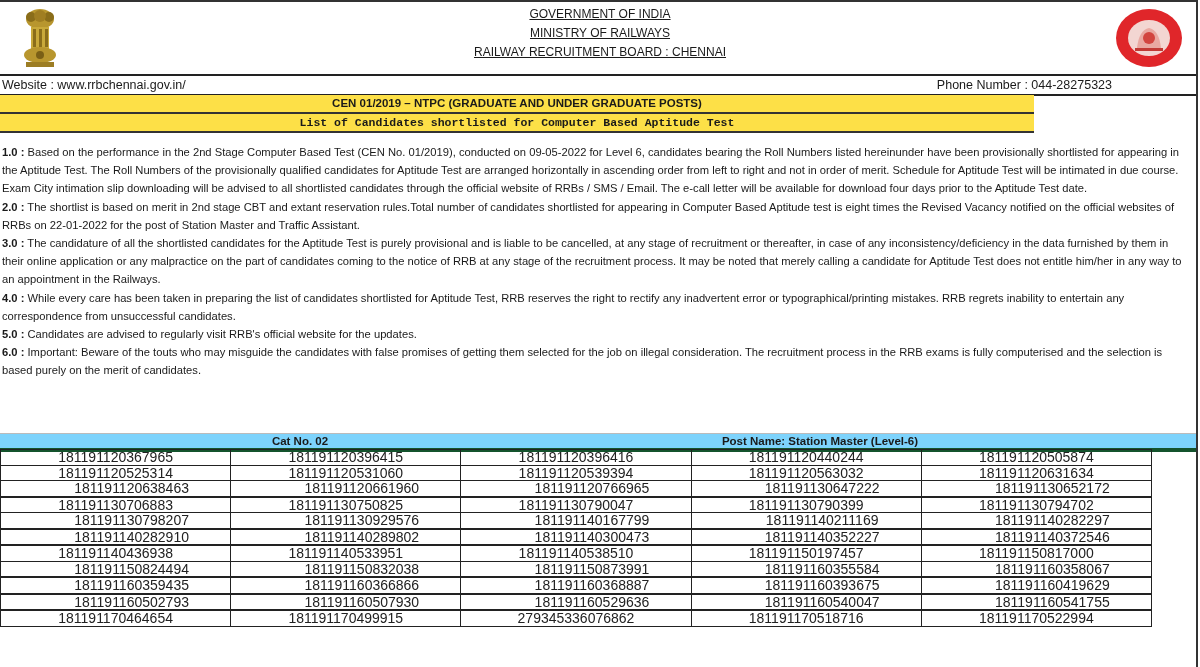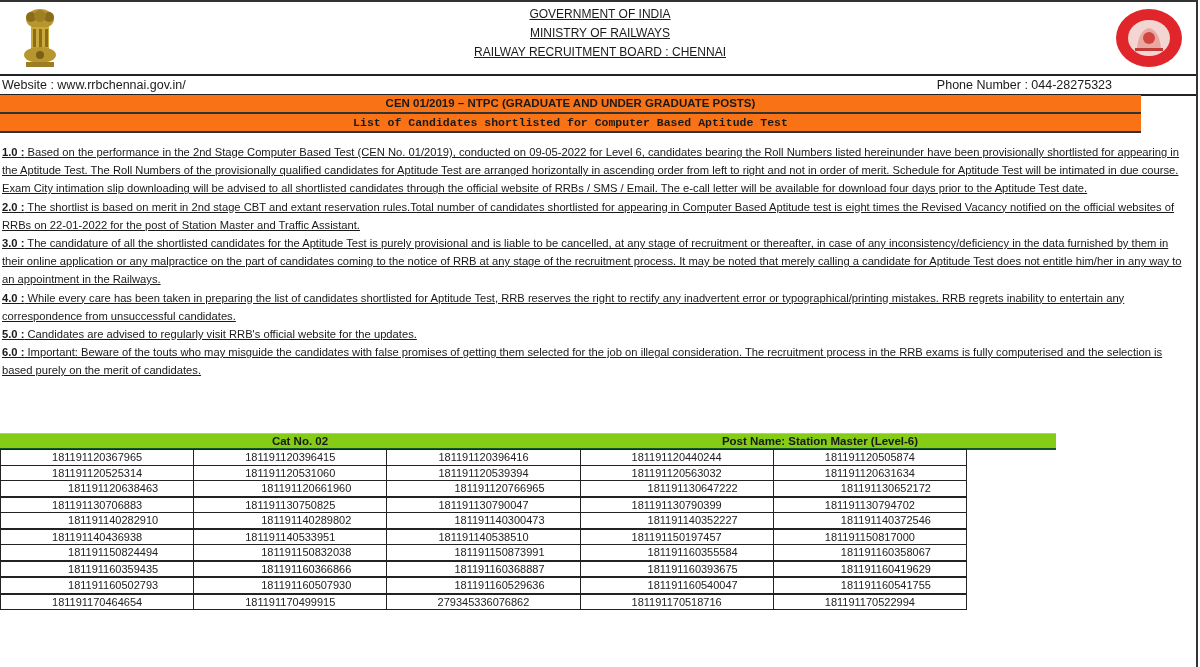--- a/index.html
+++ b/index.html
@@ -11,35 +11,35 @@
   .hdr { position:absolute; left:0; top:0; width:1196px; height:72px; border-bottom:2px solid #222; }
   .emblem { position:absolute; left:22px; top:5px; width:36px; height:62px; }
   .rlogo { position:absolute; left:1115px; top:6px; width:68px; height:60px; }
   .titles { position:absolute; left:380px; width:440px; top:3px; text-align:center;
             font-size:12px; font-weight:normal; line-height:19px; }
   .titles div { text-decoration:underline; }
   .row-web { position:absolute; left:0; top:74px; width:1196px; height:18px; border-bottom:2px solid #222;
              font-size:12.5px; font-weight:normal; line-height:18px; }
   .row-web .web { position:absolute; left:2px; }
   .row-web .phone { position:absolute; right:84px; }
-  .band { position:absolute; left:0; width:1141px; height:17px; background:#f97316;
+  .band { position:absolute; left:0; width:1034px; height:17px; background:#fde047;
           border-bottom:2px solid #333; font-size:11.5px; font-weight:bold; text-align:center; line-height:17px; }
   .band1 { top:93px; }
   .band2 { top:112px;font-family:Liberation Mono, monospace; }
   
   .notes { position:absolute; left:2px; top:141px; width:1188px; font-size:11.2px; line-height:18.2px; }
   .note b { font-weight:bold; }
-  .note { margin:0;text-decoration:underline; }
+  .note { margin:0; }
   
-  .tbl-head { position:absolute; left:0; top:431px; width:1056px; height:14px; background:#84cc16;
-              border-top:1px solid #bbb; border-bottom:2px solid #14532d; font-size:11.5px; font-weight:bold; line-height:14px; }
+  .tbl-head { position:absolute; left:0; top:431px; width:1196px; height:14px; background:#7dd3fc;
+              border-top:1px solid #bbb; border-bottom:4px solid #14532d; font-size:11.5px; font-weight:bold; line-height:14px; }
   .tbl-head .cat { position:absolute; left:0; width:600px; text-align:center; }
   .tbl-head .post { position:absolute; left:620px; width:400px; text-align:center; }
-  table.rolls { position:absolute; left:0; top:447px; width:967px; border-collapse:collapse;
-                font-size:11px; }
+  table.rolls { position:absolute; left:0; top:447px; width:1152px; border-collapse:collapse;
+                font-size:14px; }
   table.rolls td { border:1px solid #222; text-align:center; height:14.5px; padding:0; line-height:14px;
                    width:20%; color:#222; }
   table.rolls tr.thick td { border-bottom:2.5px solid #222;padding-left:32px; }
 </style>
 </head>
 <body>
 
 <div class="doc">
 
   <div class="hdr">
@@ -118,20 +118,27 @@
           <td>181191130652172</td>
         </tr>
         <tr>
           <td>181191130706883</td>
           <td>181191130750825</td>
           <td>181191130790047</td>
           <td>181191130790399</td>
           <td>181191130794702</td>
         </tr>
         <tr class="thick">
+          <td>181191130798207</td>
+          <td>181191130929576</td>
+          <td>181191140167799</td>
+          <td>181191140211169</td>
+          <td>181191140282297</td>
+        </tr>
+        <tr class="thick">
           <td>181191140282910</td>
           <td>181191140289802</td>
           <td>181191140300473</td>
           <td>181191140352227</td>
           <td>181191140372546</td>
         </tr>
         <tr>
           <td>181191140436938</td>
           <td>181191140533951</td>
           <td>181191140538510</td>

